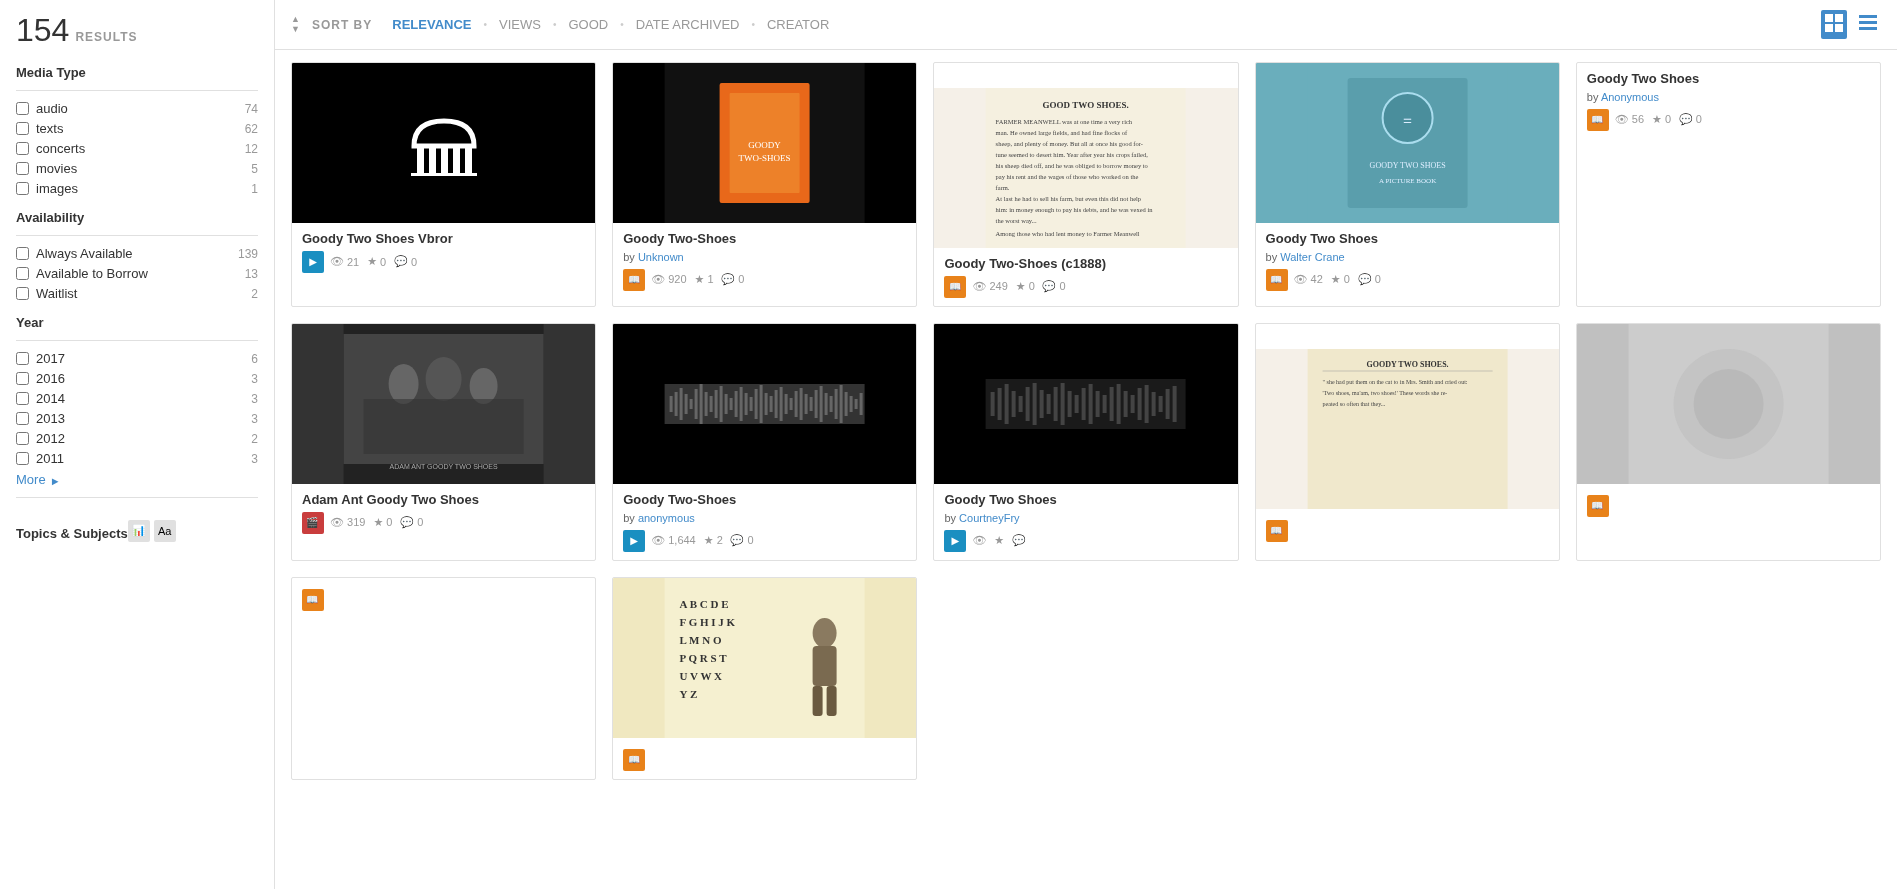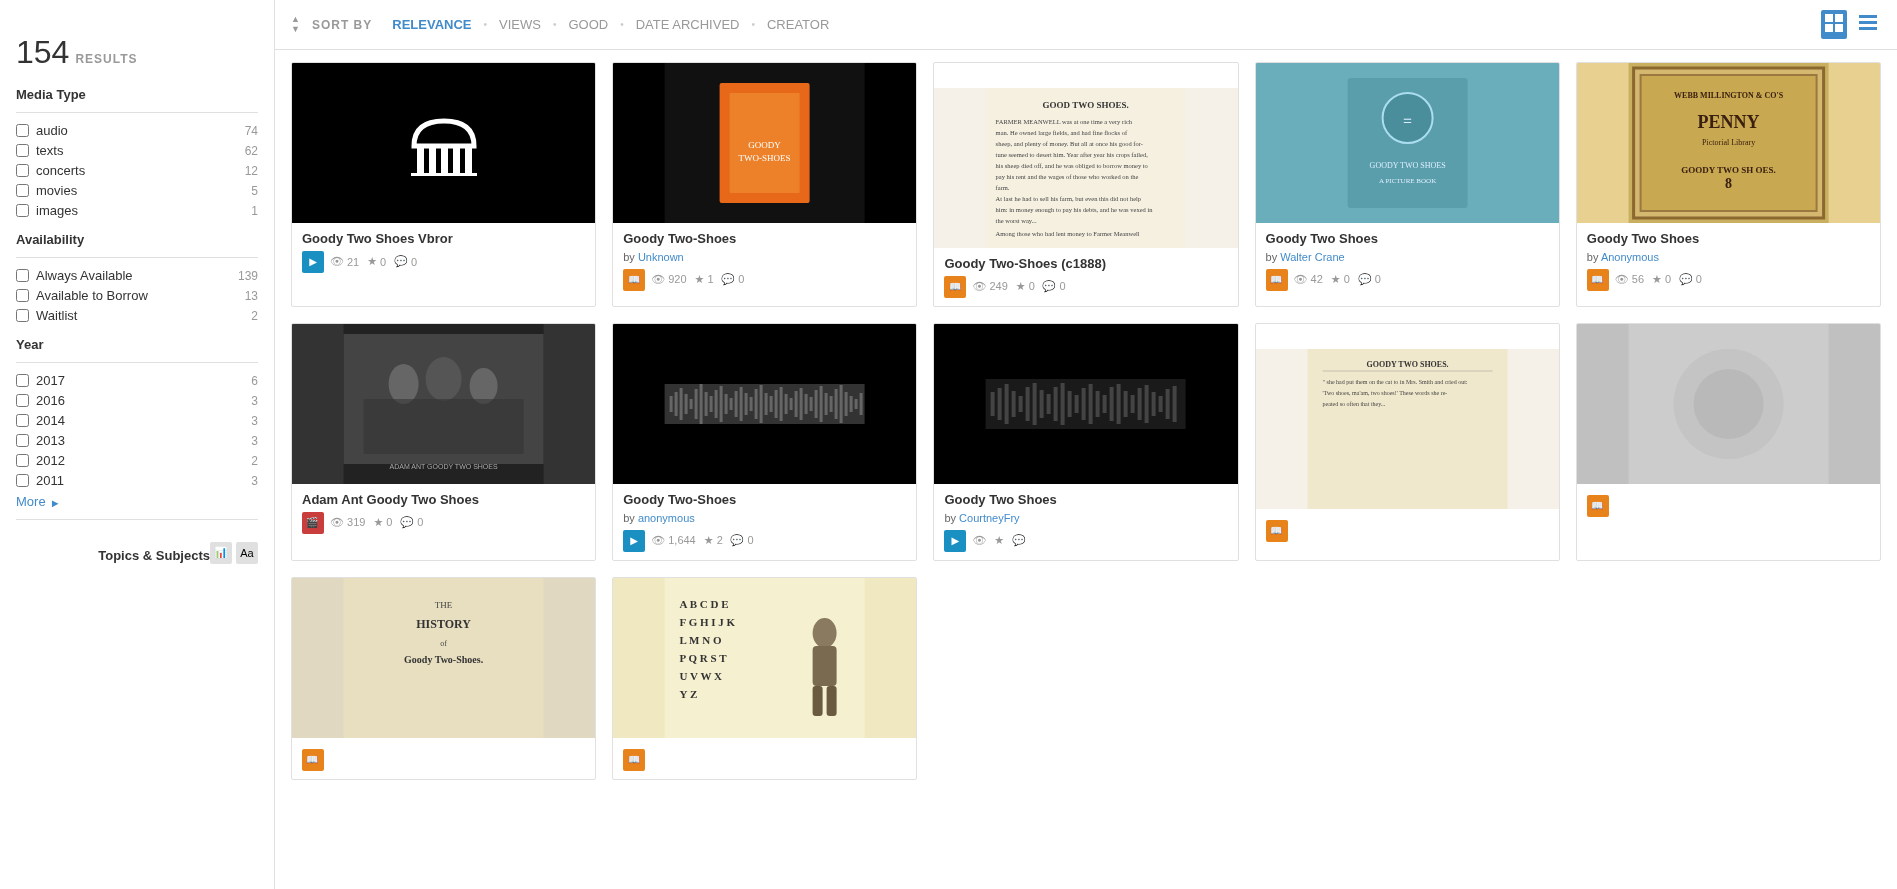--- a/index.html
+++ b/index.html
@@ -20,21 +20,20 @@
     .result-count {
       display: flex;
       align-items: baseline;
       gap: 6px;
       margin-bottom: 16px;
     }
     .result-count .count {
       font-size: 32px;
       font-weight: 300;
       color: #333;
-      margin-top: 22px;
     }
     .result-count .label {
       font-size: 12px;
       font-weight: bold;
       color: #999;
       letter-spacing: 1px;
       text-transform: uppercase;
     }
 
     .section-title {
@@ -78,21 +77,21 @@
       color: #428bca;
       font-size: 13px;
       cursor: pointer;
       margin-top: 6px;
     }
     .more-btn .arrow { font-size: 11px; }
 
     .topics-header {
       display: flex;
       align-items: center;
-      justify-content: flex-end;
+      justify-content: flex-start;
       margin-top: 14px;
     }
     .topics-icons { display: flex; gap: 4px; }
     .topics-icon-btn {
       background: #e0e0e0;
       border: none;
       border-radius: 2px;
       width: 22px;
       height: 22px;
       cursor: pointer;
@@ -505,32 +504,20 @@
           <div class="card-stats">
             <div class="card-type-icon icon-text">📖</div>
             <span class="stat-item">👁 42</span>
             <span class="stat-item">★ 0</span>
             <span class="stat-item">💬 0</span>
           </div>
         </div>
       </div>
 
       <div class="result-card">
-        <div class="card-thumb" style="background:#e8d090;">
-          <svg width="100%" height="100%" viewBox="0 0 200 160">
-            <rect width="200" height="160" fill="#c8b060"></rect>
-            <rect x="5" y="5" width="190" height="150" fill="#d4b870" stroke="#8a6830" stroke-width="3"></rect>
-            <rect x="12" y="12" width="176" height="136" fill="#c8a850" stroke="#9a7840" stroke-width="2"></rect>
-            <text x="100" y="35" text-anchor="middle" fill="#3a2010" font-size="8" font-family="serif" font-weight="bold">WEBB MILLINGTON &amp; CO'S</text>
-            <text x="100" y="65" text-anchor="middle" fill="#3a2010" font-size="18" font-family="serif" font-weight="bold">PENNY</text>
-            <text x="100" y="82" text-anchor="middle" fill="#3a2010" font-size="8" font-family="serif">Pictorial Library</text>
-            <text x="100" y="110" text-anchor="middle" fill="#3a2010" font-size="9" font-family="serif" font-weight="bold">GOODY TWO SH OES.</text>
-            <text x="100" y="125" text-anchor="middle" fill="#3a2010" font-size="14" font-family="serif" font-weight="bold">8</text>
-          </svg>
-        </div>
         <div class="card-body">
           <div class="card-title">Goody Two Shoes</div>
           <div class="card-creator">by <a>Anonymous</a></div>
           <div class="card-stats">
             <div class="card-type-icon icon-text">📖</div>
             <span class="stat-item">👁 56</span>
             <span class="stat-item">★ 0</span>
             <span class="stat-item">💬 0</span>
           </div>
         </div>
@@ -698,29 +685,20 @@
         </div>
         <div class="card-body">
           <div class="card-title"></div>
           <div class="card-stats">
             <div class="card-type-icon icon-text">📖</div>
           </div>
         </div>
       </div>
 
       <div class="result-card">
-        <div class="card-thumb" style="background:#e0d8c0;">
-          <svg width="100%" height="100%" viewBox="0 0 200 160">
-            <rect width="200" height="160" fill="#e8dfc0"></rect>
-            <text x="100" y="30" text-anchor="middle" fill="#444" font-size="9" font-family="serif">THE</text>
-            <text x="100" y="50" text-anchor="middle" fill="#333" font-size="12" font-family="serif" font-weight="bold">HISTORY</text>
-            <text x="100" y="68" text-anchor="middle" fill="#444" font-size="8" font-family="serif">of</text>
-            <text x="100" y="85" text-anchor="middle" fill="#333" font-size="10" font-family="serif" font-weight="bold">Goody Two-Shoes.</text>
-          </svg>
-        </div>
         <div class="card-body">
           <div class="card-title"></div>
           <div class="card-stats">
             <div class="card-type-icon icon-text">📖</div>
           </div>
         </div>
       </div>
 
       <div class="result-card">
         <div class="card-thumb yellow-bg">

